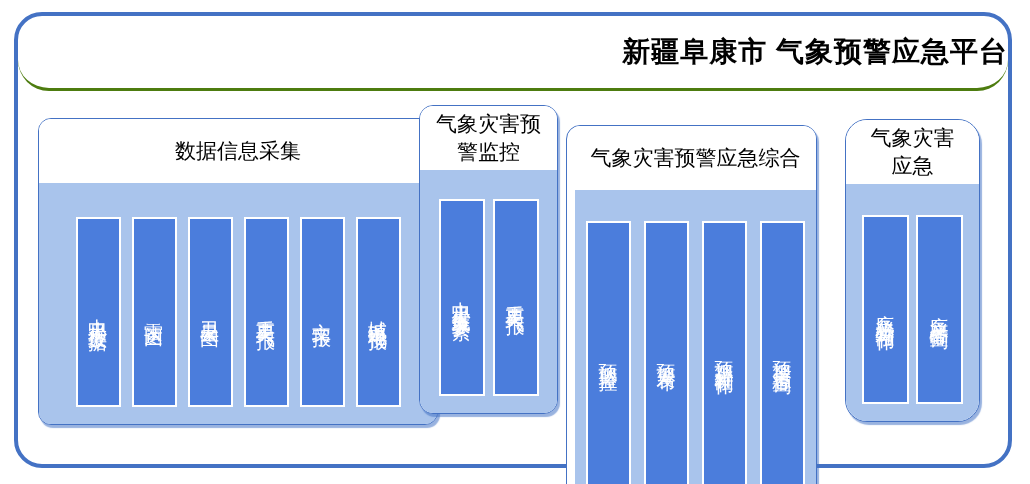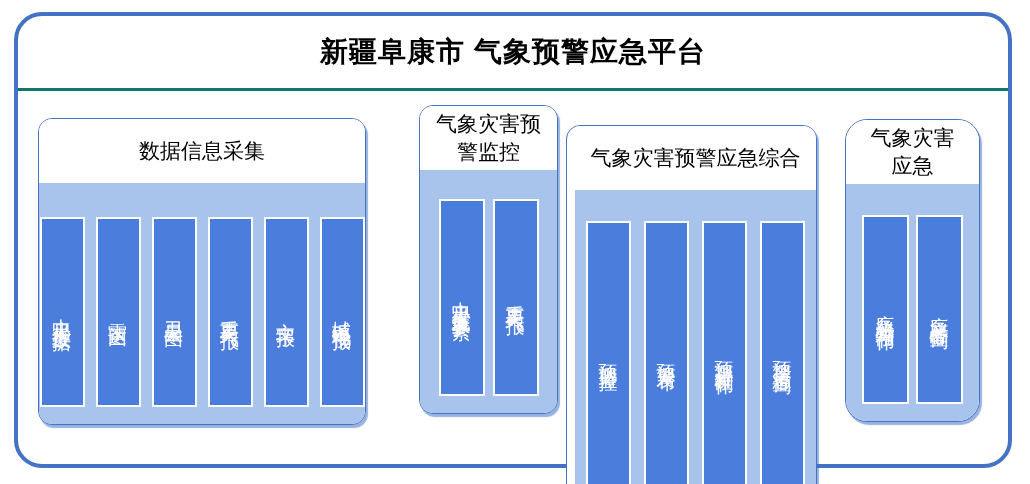--- a/index.html
+++ b/index.html
@@ -19,24 +19,25 @@
     left: 14px; top: 12px;
     width: 998px; height: 456px;
     box-sizing: border-box;
     border: 4px solid #4472C4;
     border-radius: 28px;
     background: #ffffff;
   }
 
   .title-bar {
     height: 72px;
-    border-bottom: 3px solid #0f766e;
+    border-bottom: 3px solid #4d7c0f;
     display: flex;
     align-items: center;
-    justify-content: center;
+    justify-content: flex-end;
+    border-radius: 31px;
   }
   .title {
     margin: 0;
     font-size: 28px;
     font-weight: bold;
     color: #000000;
     letter-spacing: 1px;
     white-space: pre;
   }
 
@@ -45,21 +46,21 @@
     position: absolute;
     box-sizing: border-box;
     border: 1.5px solid #4472C4;
     border-radius: 14px;
     background: #ffffff;
     overflow: hidden;
     box-shadow: 2px 3px 1px rgba(68,114,196,0.55);
     display: flex;
     flex-direction: column;
   }
-  .g1 { left: 20px;  top: 102px; width: 328px; height: 307px; }
+  .g1 { left: 20px;  top: 102px; width: 400px; height: 307px; border-radius: 13px; }
   .g2 { left: 401px; top: 89px; width: 139px; height: 309px; }
   .g3 { left: 548px; top: 109px; width: 251px; height: 381px; padding-left: 8px; }
   .g4 { left: 827px; top: 103px; width: 135px; height: 303px; border-radius: 22px; }
 
   .group-header {
     height: 64px;
     flex: none;
     background: #ffffff;
     display: flex;
     align-items: center;

